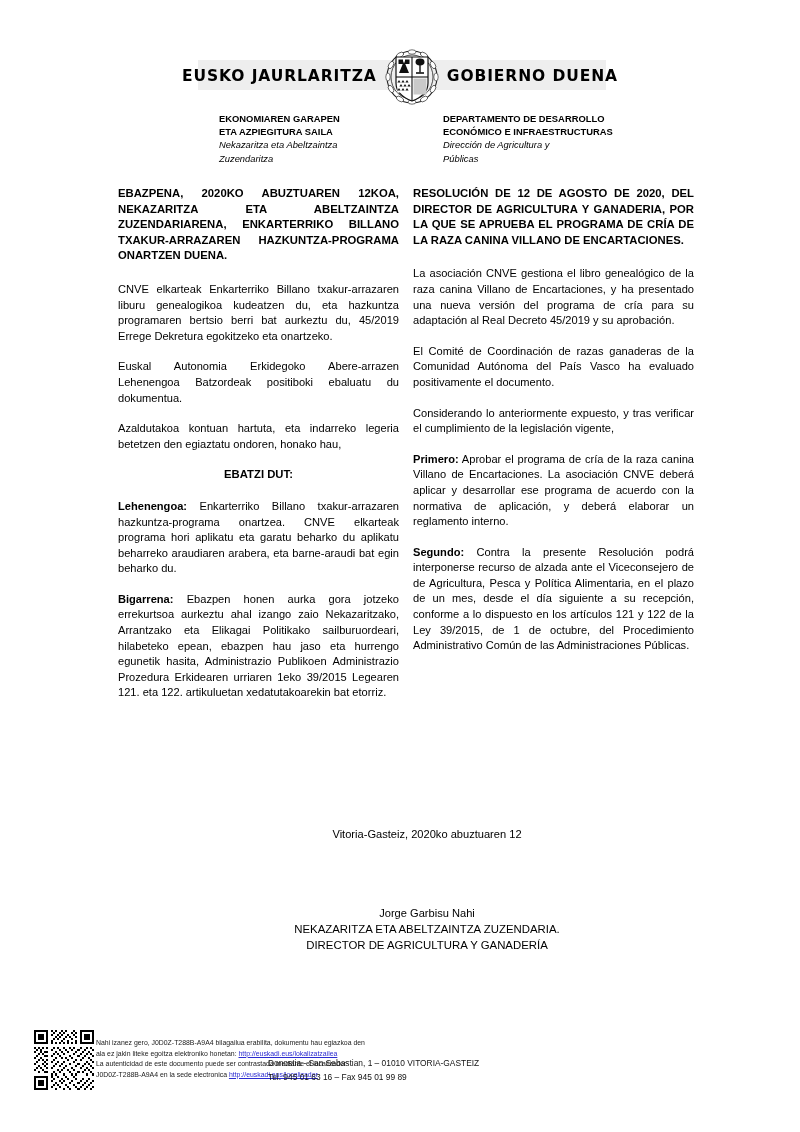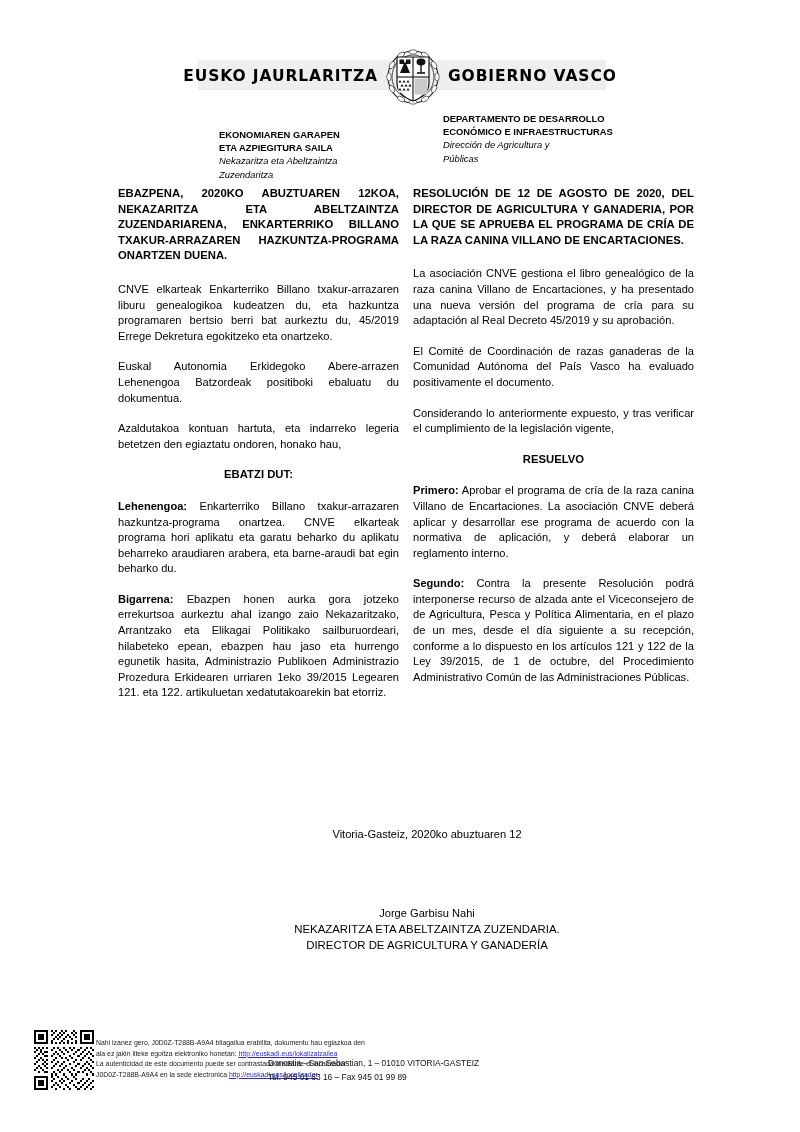--- a/index.html
+++ b/index.html
@@ -71,21 +71,21 @@
     top: 112px;
     left: 0;
     width: 800px;
     height: 60px;
   }
   .dept {
     position: absolute;
     font-size: 9.4px;
     line-height: 13.2px;
   }
-  .dept-eu { left: 219px; top: 16px; width: 215px; }
+  .dept-eu { left: 219px; top: 0; width: 215px; }
   .dept-es { left: 443px; top: 0; width: 225px; }
   .dept .strong {
     font-weight: 700;
     display: block;
   }
   .dept .ital {
     font-style: italic;
     display: block;
   }
 
@@ -262,21 +262,21 @@
               <path d="M22 39 l1.6 2.6 h-3.2 Z"></path>
           </g>
         </g>
 
         <g>
           <rect x="28.5" y="29.5" width="13" height="16" fill="#c9c9c9"></rect>
         </g>
       </svg>
     </span>
 
-    <span class="masthead-text masthead-right">GOBIERNO VASCO</span>
+    <span class="masthead-text masthead-right">GOBIERNO DUENA</span>
   </div>
 
   <div class="deptblock">
     <div class="dept dept-eu">
       <span class="strong">EKONOMIAREN GARAPEN</span>
       <span class="strong">ETA AZPIEGITURA SAILA</span>
       <span class="ital">Nekazaritza eta Abeltzaintza</span>
       <span class="ital">Zuzendaritza</span>
     </div>
     <div class="dept dept-es">
@@ -297,21 +297,20 @@
       <div class="heading-center">EBATZI DUT:</div>
       <p class="para"><b>Lehenengoa:</b><span> Enkarterriko Billano txakur-arrazaren hazkuntza-programa onartzea. CNVE elkarteak programa hori aplikatu eta garatu beharko du aplikatu beharreko araudiaren arabera, eta barne-araudi bat egin beharko du.</span></p>
       <p class="para"><b>Bigarrena:</b><span> Ebazpen honen aurka gora jotzeko errekurtsoa aurkeztu ahal izango zaio Nekazaritzako, Arrantzako eta Elikagai Politikako sailburuordeari, hilabeteko epean, ebazpen hau jaso eta hurrengo egunetik hasita, Administrazio Publikoen Administrazio Prozedura Erkidearen urriaren 1eko 39/2015 Legearen 121. eta 122. artikuluetan xedatutakoarekin bat etorriz.</span></p>
     </div>
 
     <div class="col col-es">
       <div class="doc-title">RESOLUCIÓN DE 12 DE AGOSTO DE 2020, DEL DIRECTOR DE AGRICULTURA Y GANADERIA, POR LA QUE SE APRUEBA EL PROGRAMA DE CRÍA DE LA RAZA CANINA VILLANO DE ENCARTACIONES.</div>
       <p class="para">La asociación CNVE gestiona el libro genealógico de la raza canina Villano de Encartaciones, y ha presentado una nueva versión del programa de cría para su adaptación al Real Decreto 45/2019 y su aprobación.</p>
       <p class="para">El Comité de Coordinación de razas ganaderas de la Comunidad Autónoma del País Vasco ha evaluado positivamente el documento.</p>
       <p class="para">Considerando lo anteriormente expuesto, y tras verificar el cumplimiento de la legislación vigente,</p>
-      <div class="heading-center">RESUELVO</div>
       <p class="para"><b>Primero:</b><span> Aprobar el programa de cría de la raza canina Villano de Encartaciones. La asociación CNVE deberá aplicar y desarrollar ese programa de acuerdo con la normativa de aplicación, y deberá elaborar un reglamento interno.</span></p>
       <p class="para"><b>Segundo:</b><span> Contra la presente Resolución podrá interponerse recurso de alzada ante el Viceconsejero de de Agricultura, Pesca y Política Alimentaria, en el plazo de un mes, desde el día siguiente a su recepción, conforme a lo dispuesto en los artículos 121 y 122 de la Ley 39/2015, de 1 de octubre, del Procedimiento Administrativo Común de las Administraciones Públicas.</span></p>
     </div>
   </div>
 
   <div class="sigblock">
     <div class="sig-place">Vitoria-Gasteiz, 2020ko abuztuaren 12</div>
     <div class="sig-names">
       <div class="sig-name">Jorge Garbisu Nahi</div>
       <div class="sig-role">NEKAZARITZA ETA ABELTZAINTZA ZUZENDARIA.</div>

